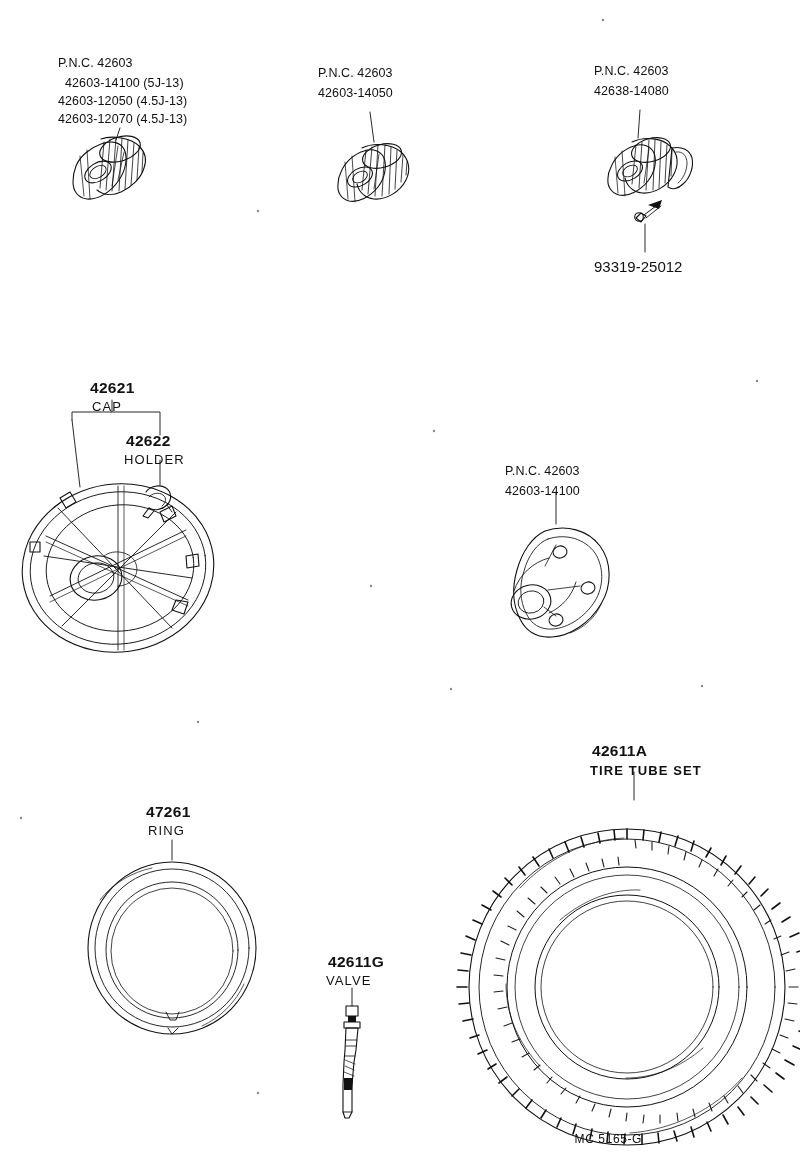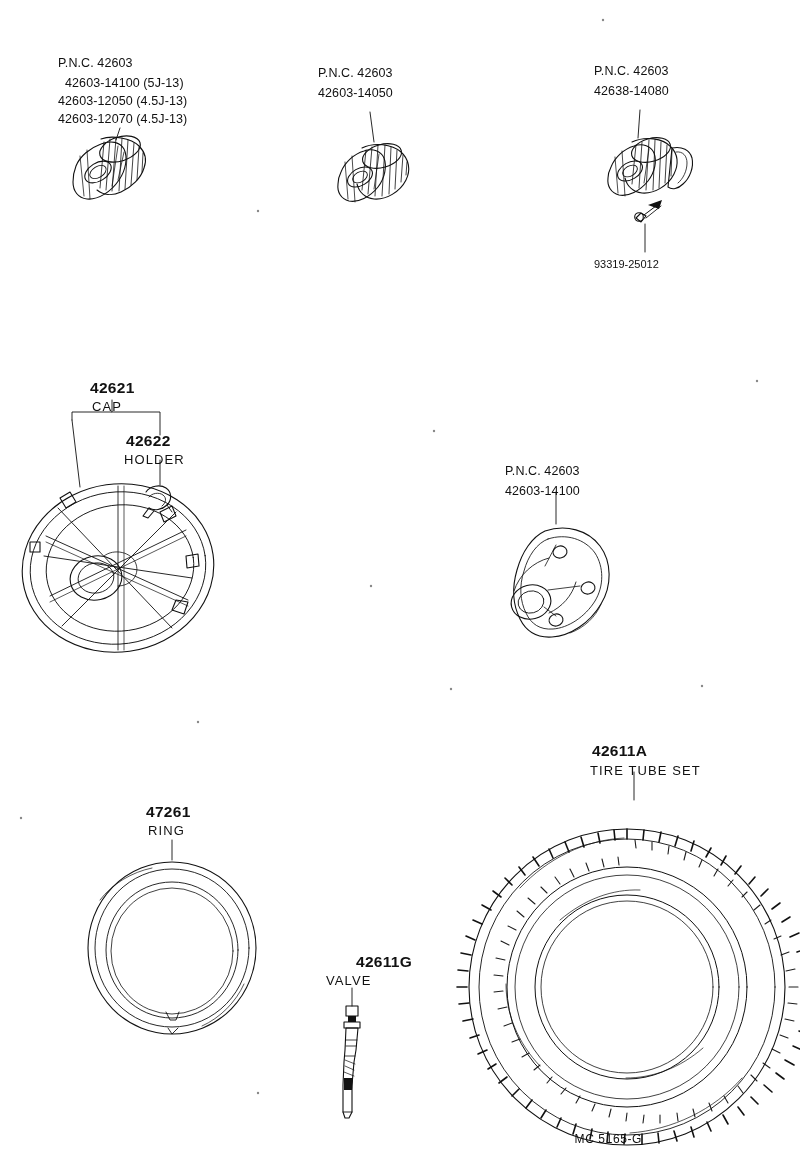--- a/index.html
+++ b/index.html
@@ -34,21 +34,21 @@
   .partnum {
     font-size: 15.5px;
     font-weight: bold;
     letter-spacing: 0.3px;
   }
   .partname {
     font-size: 13px;
     letter-spacing: 1.1px;
   }
   .smallnum {
-    font-size: 11px;
+    font-size: 15px;
     text-align: center;
   }
   .footer {
     position: absolute;
     right: 14px;
     bottom: 10px;
     font-size: 12px;
     letter-spacing: 0.6px;
     color: #111;
   }
@@ -435,20 +435,20 @@
   <div class="lbl partnum" style="left:126px; top:432px;">42622</div>
   <div class="lbl partname" style="left:124px; top:452px;">HOLDER</div>
 
   <div class="lbl pnc" style="left:505px; top:464px;">P.N.C. 42603</div>
   <div class="lbl pnc" style="left:505px; top:484px;">42603-14100</div>
 
   <div class="lbl partnum" style="left:146px; top:803px;">47261</div>
   <div class="lbl partname" style="left:148px; top:823px;">RING</div>
 
   <div class="lbl partnum" style="left:592px; top:742px;">42611A</div>
-  <div class="lbl partname" style="left:590px; top:763px;">TIRE TUBE SET</div>
-
-  <div class="lbl partnum" style="left:328px; top:953px;margin-left:28px;">42611G</div>
+  <div class="lbl partname" style="left:590px; top:763px;font-weight:bold;">TIRE TUBE SET</div>
+
+  <div class="lbl partnum" style="left:328px; top:953px;">42611G</div>
   <div class="lbl partname" style="left:326px; top:973px;">VALVE</div>
 
   <div class="footer">MC  5165-G</div>
 
 </div>
 
 </body></html>

